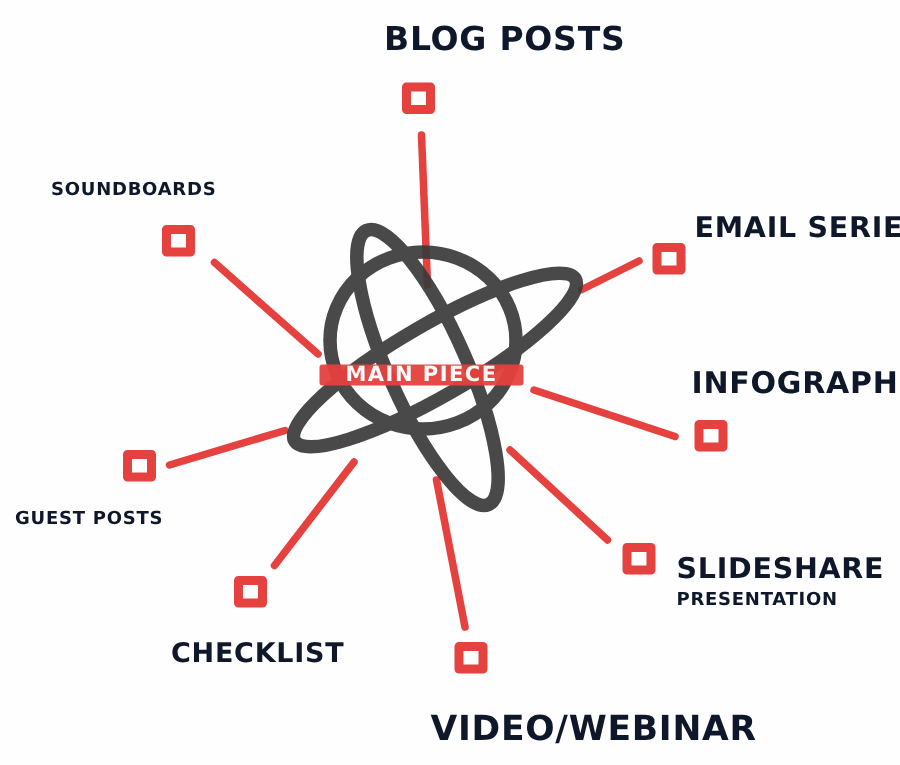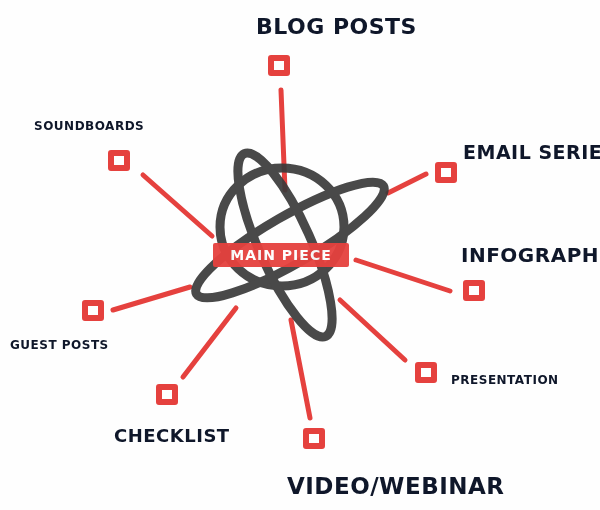--- a/index.html
+++ b/index.html
@@ -34,21 +34,21 @@
     .label .sub {
       display: block;
       font-size: 12px;
       margin-top: 4px;
     }
     .center-badge {
       position: absolute;
       left: 213px;
       top: 243px;
       width: 136px;
-      height: 24px;
+      height: 14px;
       background: #e5413e;
       border-radius: 2px;
       display: flex;
       align-items: center;
       justify-content: center;
       color: #ffffff;
       font-family: "DejaVu Sans", sans-serif;
       font-weight: bold;
       font-size: 14px;
       letter-spacing: 1px;
@@ -90,18 +90,18 @@
 
   <div class="center-badge">
     <span>Main Piece</span>
   </div>
 
   <div id="labels">
       <div class="label" style="left: 256px; top: 16px; font-size: 22px;"><span>Blog Posts</span></div>
       <div class="label" style="left: 34px; top: 120px; font-size: 12px;"><span>Soundboards</span></div>
       <div class="label" style="left: 463px; top: 143px; font-size: 19px;"><span>Email Series</span></div>
       <div class="label" style="left: 461px; top: 245px; font-size: 20px;"><span>Infographic</span></div>
-      <div class="label" style="left: 451px; top: 370px; font-size: 19px;"><span class="sub">Presentation</span></div>
+      <div class="label" style="left: 451px; top: 370px; font-size: 19px;"><span>Slideshare</span><span class="sub">Presentation</span></div>
       <div class="label" style="left: 287px; top: 475px; font-size: 23px;"><span>Video/Webinar</span></div>
       <div class="label" style="left: 114px; top: 427px; font-size: 18px;"><span>Checklist</span></div>
       <div class="label" style="left: 10px; top: 339px; font-size: 12px;"><span>Guest Posts</span></div>
     </div>
 </div>
 
 </body></html>

